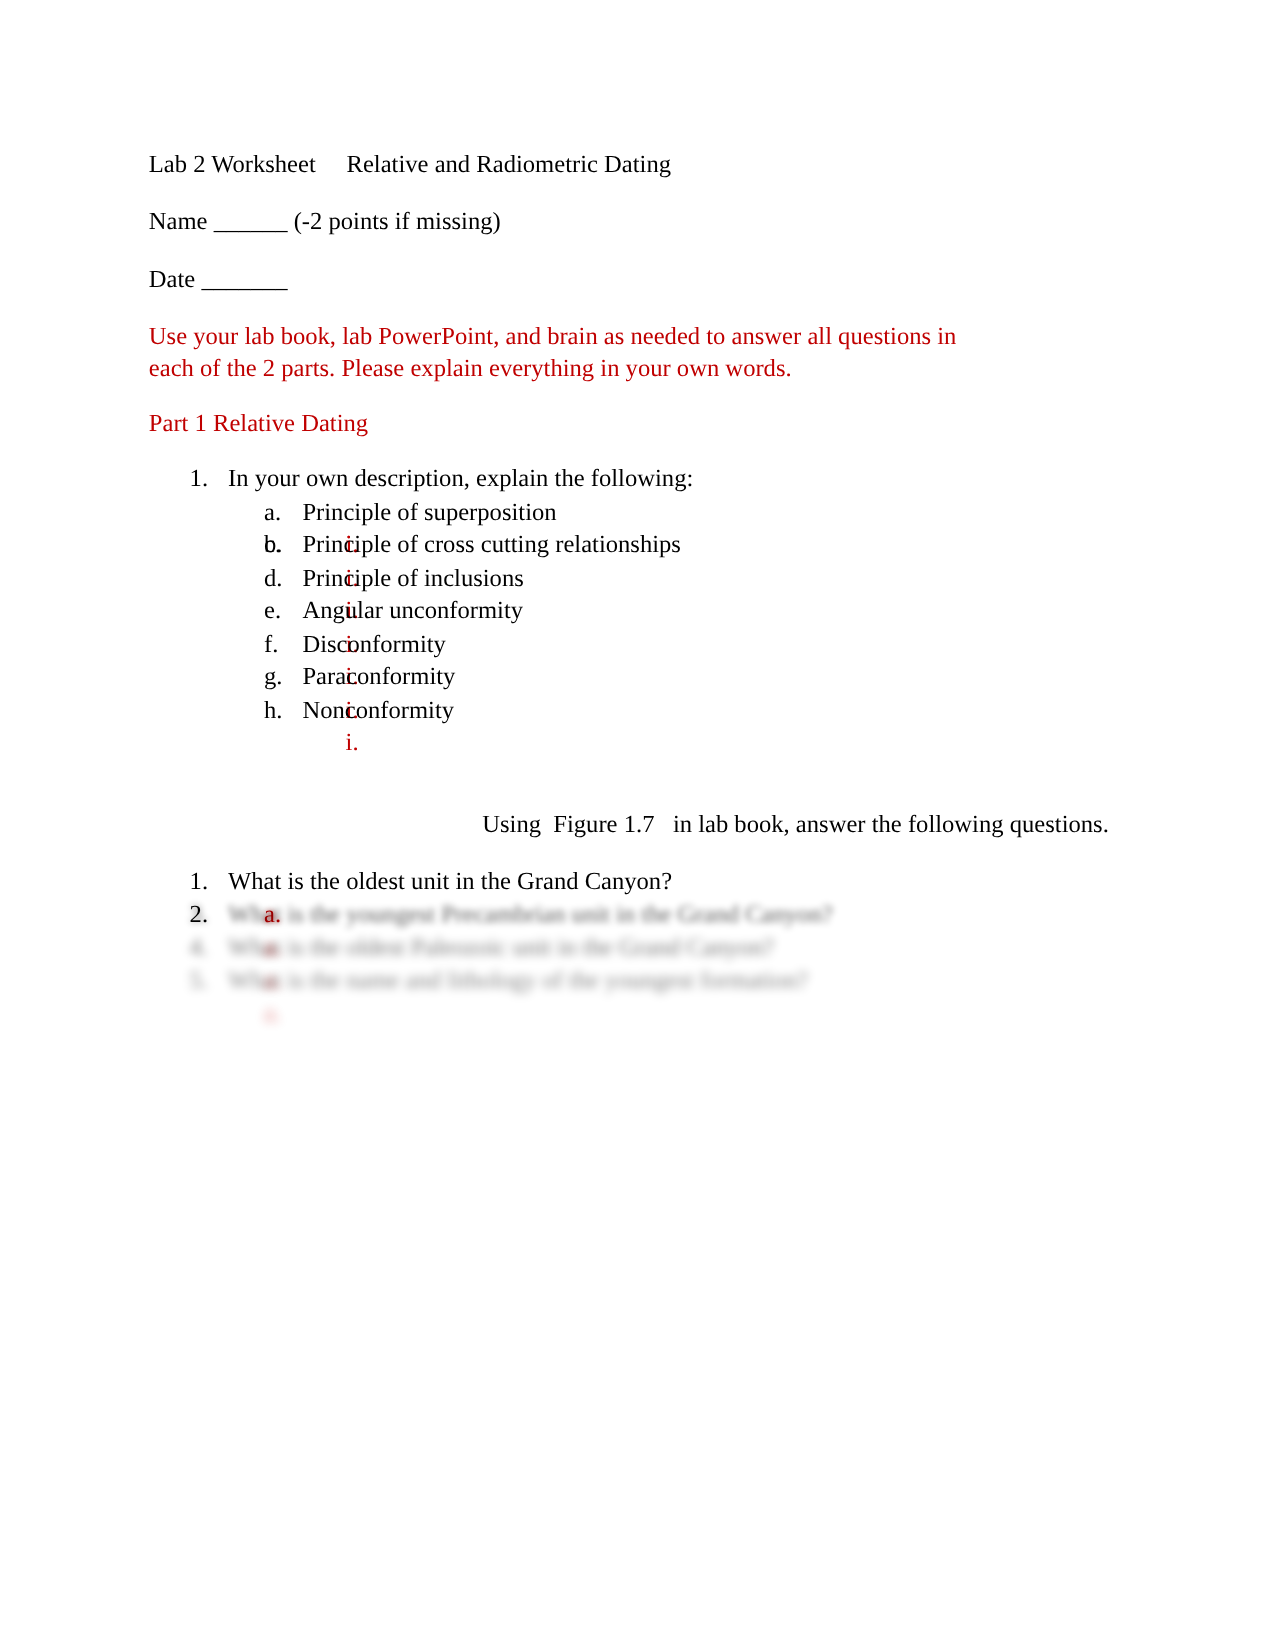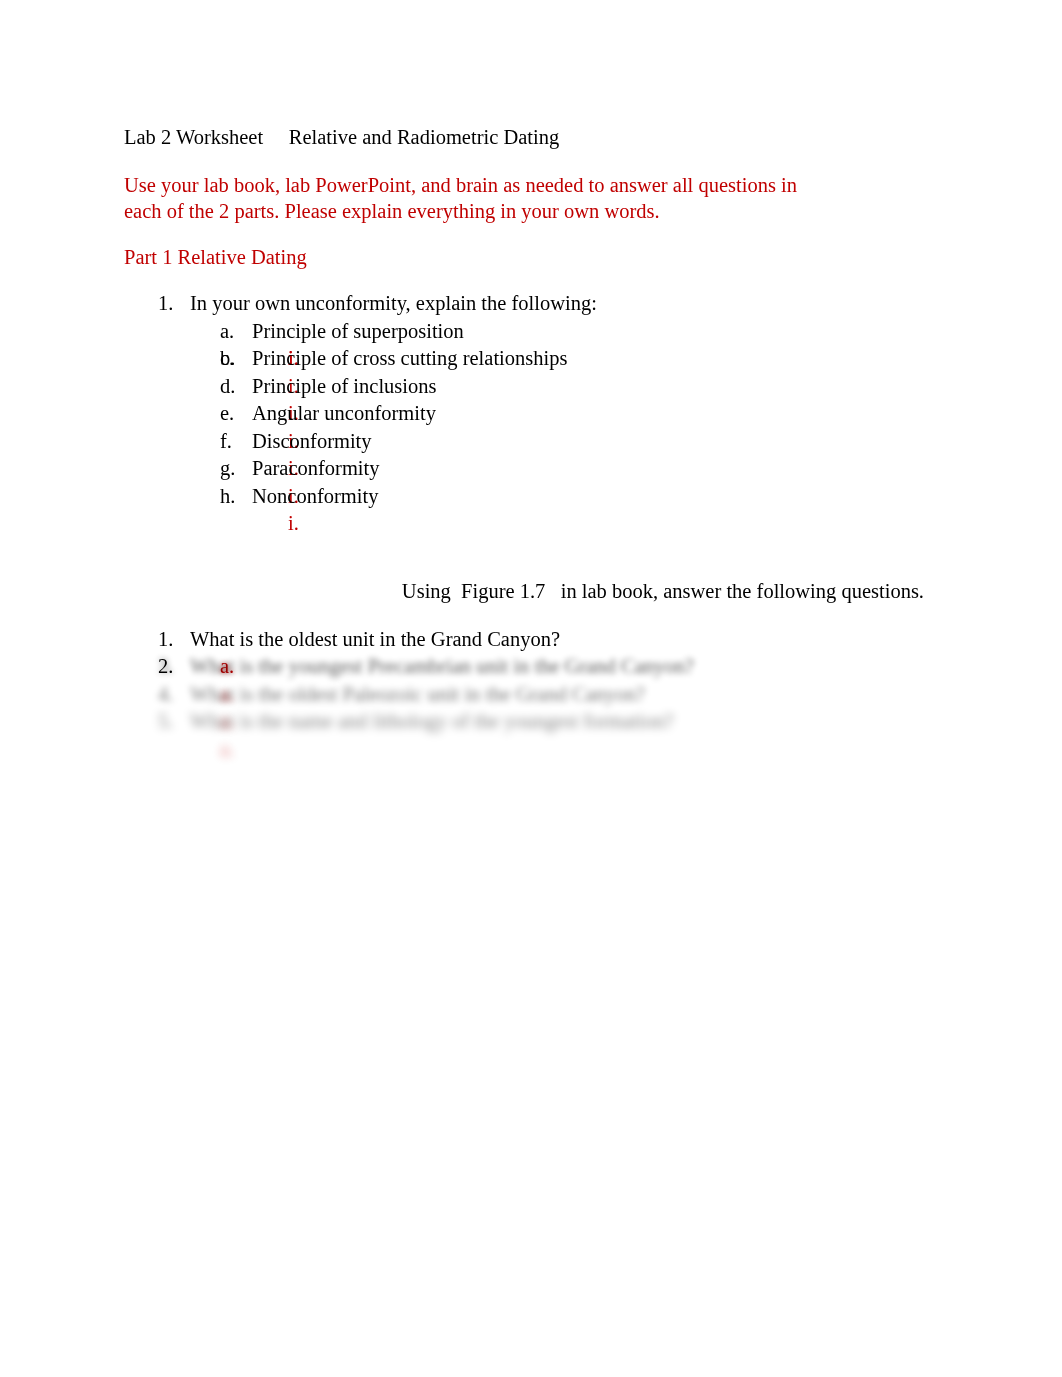--- a/index.html
+++ b/index.html
@@ -135,29 +135,31 @@
   .b6 { filter: blur(4.6px); opacity: 0.46; }
 </style>
 </head>
 <body>
 
 <div class="page">
   <div class="doc-body">
 
     <p class="para">Lab 2 Worksheet     Relative and Radiometric Dating</p>
 
-
+    <p class="para">Name ______ (-2 points if missing)</p>
+
+    <p class="para">Date _______</p>
 
     <p class="para red instruction">Use your lab book, lab PowerPoint, and brain as needed to answer all questions in each of the 2 parts. Please explain everything in your own words.</p>
 
     <p class="heading-part">Part 1 Relative Dating</p>
 
     <div class="lvl1">
       <span class="marker">1.</span>
-      <span>In your own unconformity, explain the following:</span>
+      <span>In your own description, explain the following:</span>
     </div>
 
     <div class="lvl2">
       <span class="marker">a.</span>
       <span>Principle of superposition</span>
     </div>
     <div class="lvl3">
       <span class="marker">i.</span>
     </div>
 

